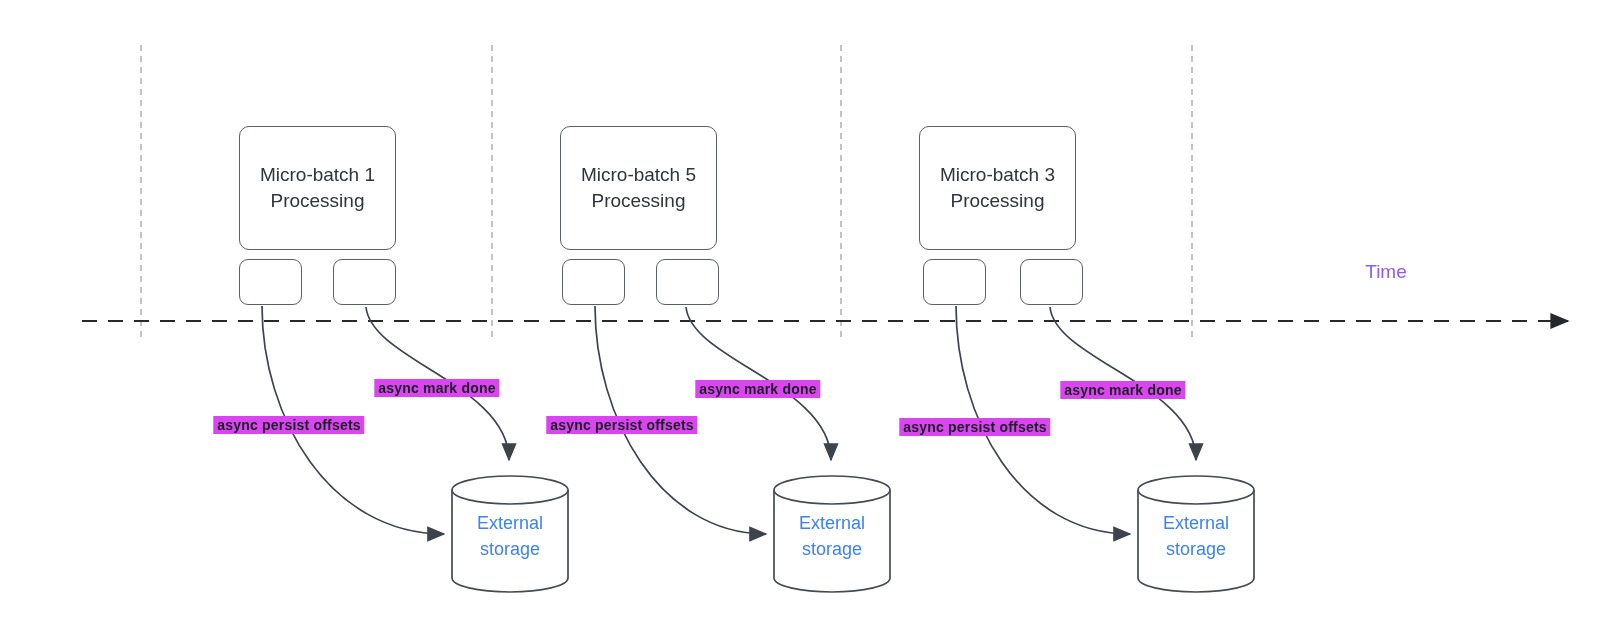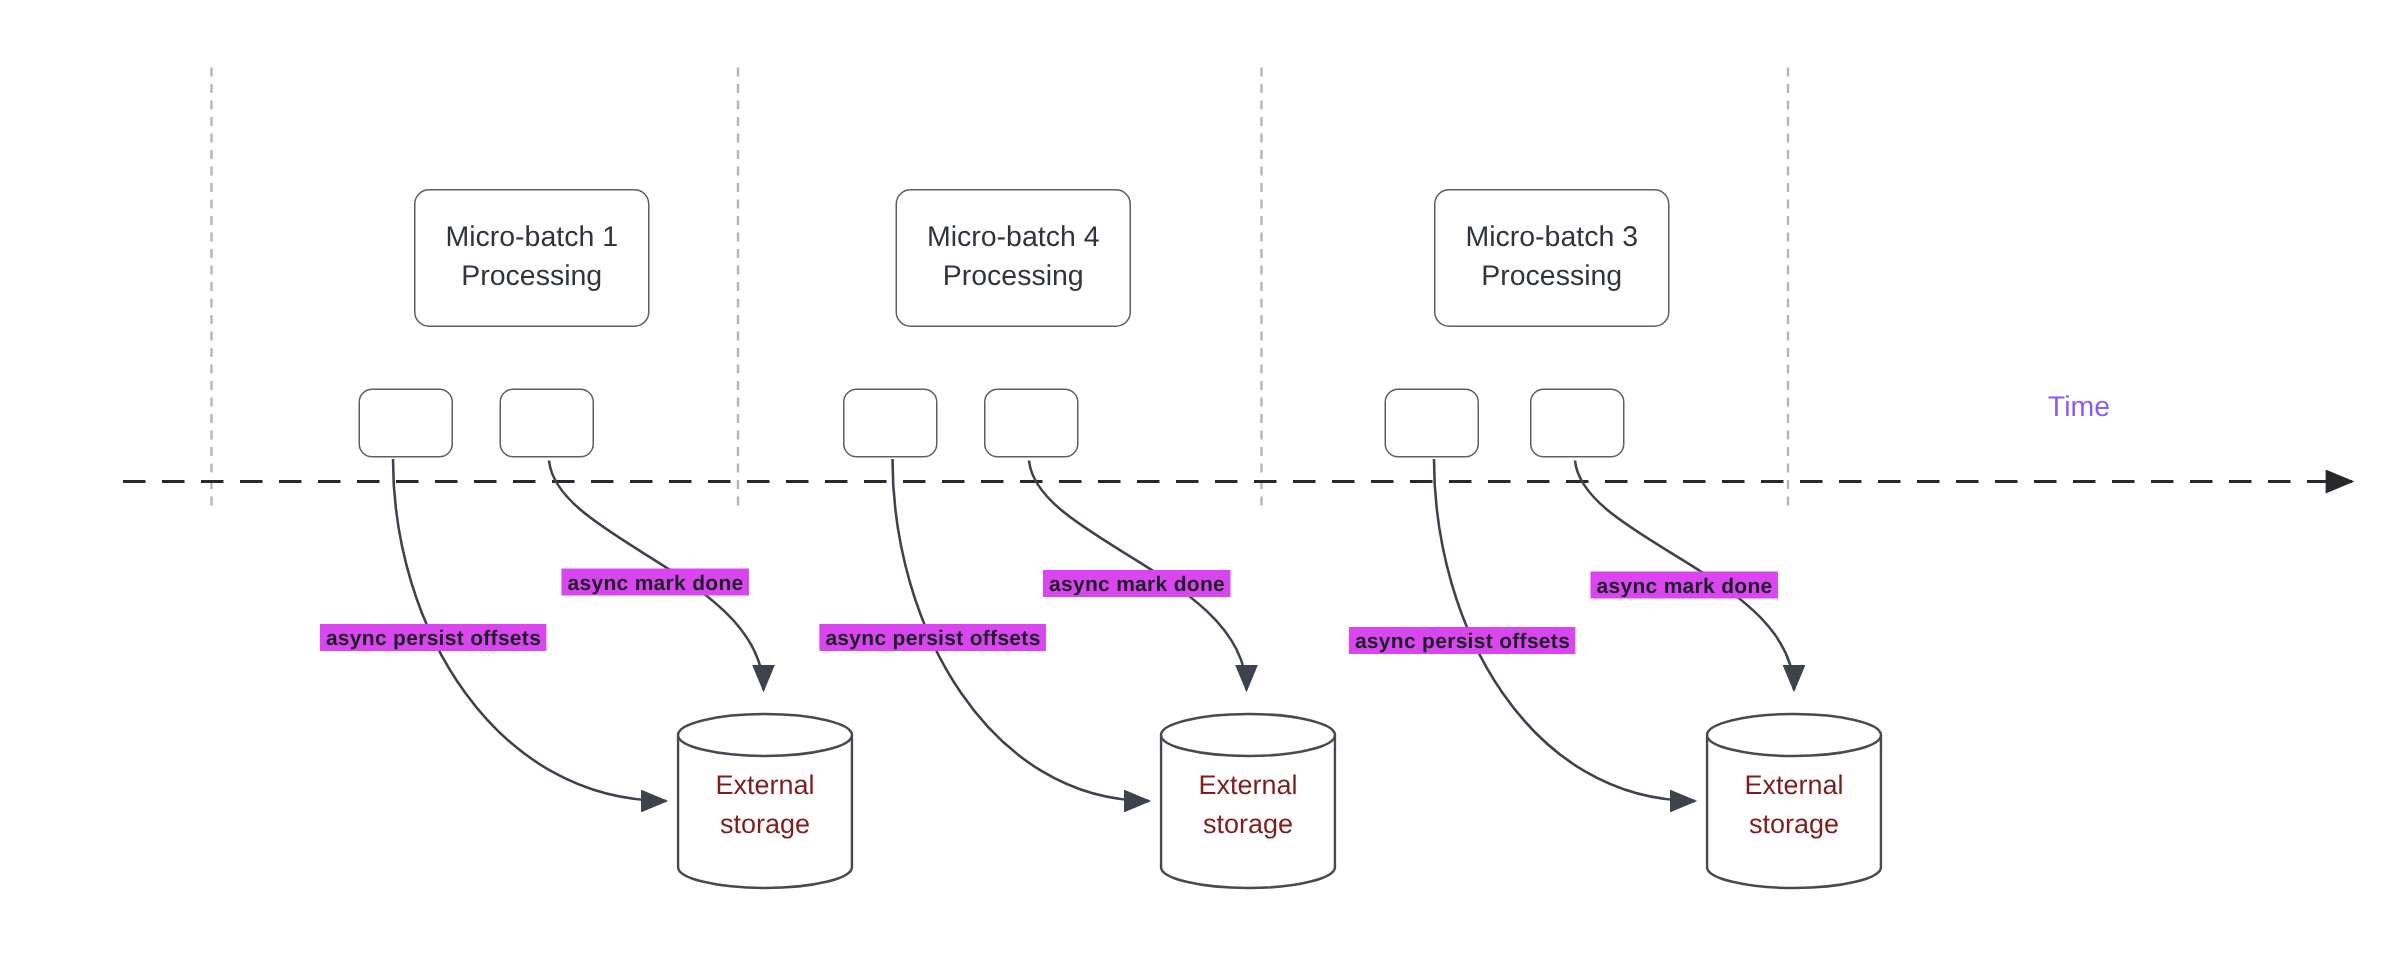--- a/index.html
+++ b/index.html
@@ -15,21 +15,21 @@
   
   .node{
     position:absolute;
     background:#ffffff;
     border:1.6px solid #5b5f66;
     border-radius:10px;
     box-sizing:border-box;
     z-index:2;
     display:flex;align-items:center;justify-content:center;
   }
-  .big{width:157px;height:92px;margin-left:37px;}
+  .big{width:157px;height:124px;}
   .big .title{
     white-space:pre-line;
     text-align:center;
     font-size:19px;line-height:26px;
     color:#2f343d;
   }
   .small{width:63px;height:46px;top:259px;border-radius:9px;}
   .big1{left:239px;top:126px;}
   .big2{left:560px;top:126px;}
   .big3{left:919px;top:126px;}
@@ -41,21 +41,21 @@
   .cylinder{position:absolute;width:118px;height:120px;z-index:2;}
   .cyl1{left:451px;top:474px;}
   .cyl2{left:773px;top:474px;}
   .cyl3{left:1137px;top:474px;}
   .cylinder svg{position:absolute;left:0;top:0;}
   .cyl-text{
     position:absolute;left:0;top:36px;width:100%;
     text-align:center;
     white-space:pre-line;
     font-size:18px;line-height:26px;
-    color:#7f1d1d;
+    color:#3b82f6;
   }
 
   
   .conn-label{
     position:absolute;z-index:3;
     transform:translate(-50%,-50%);
     background:#d946ef;
     padding:1px 4px;
     font-size:14px;font-weight:bold;letter-spacing:0.2px;
     color:#1c1f24;
@@ -121,21 +121,21 @@
   <div class="cylinder cyl1">
     <svg width="118" height="120" viewBox="0 0 118 120">
       <path d="M1,16 V104 A58,14 0 0 0 117,104 V16" fill="#ffffff" stroke="#464b53" stroke-width="1.7"></path>
       <ellipse cx="59" cy="16" rx="58" ry="14" fill="#ffffff" stroke="#464b53" stroke-width="1.7"></ellipse>
     </svg>
     <div class="cyl-text">External
 storage</div>
   </div>
 
   <div class="node big big2">
-    <span class="title">Micro-batch 4
+    <span class="title">Micro-batch 5
 Processing</span>
   </div>
   <div class="node small small2a"></div>
   <div class="node small small2b"></div>
   <div class="conn-label persist2">async persist offsets</div>
   <div class="conn-label done2">async mark done</div>
   <div class="cylinder cyl2">
     <svg width="118" height="120" viewBox="0 0 118 120">
       <path d="M1,16 V104 A58,14 0 0 0 117,104 V16" fill="#ffffff" stroke="#464b53" stroke-width="1.7"></path>
       <ellipse cx="59" cy="16" rx="58" ry="14" fill="#ffffff" stroke="#464b53" stroke-width="1.7"></ellipse>

